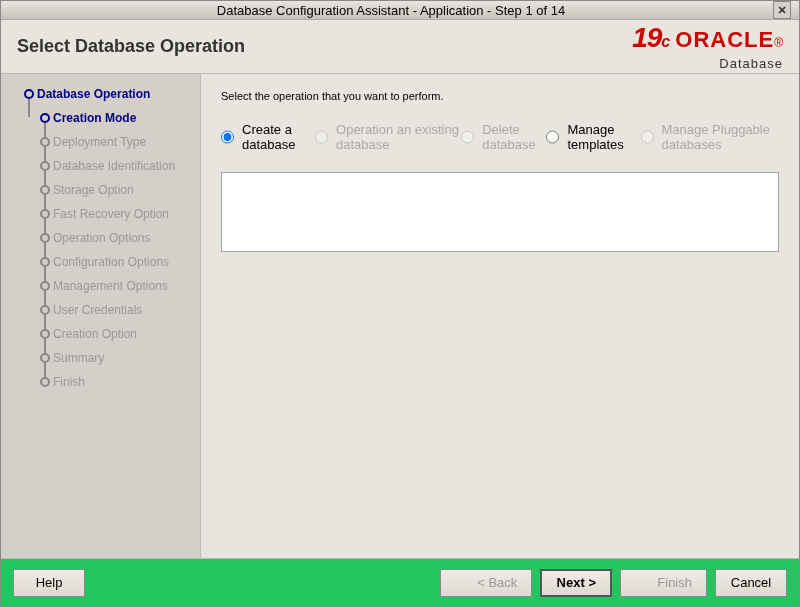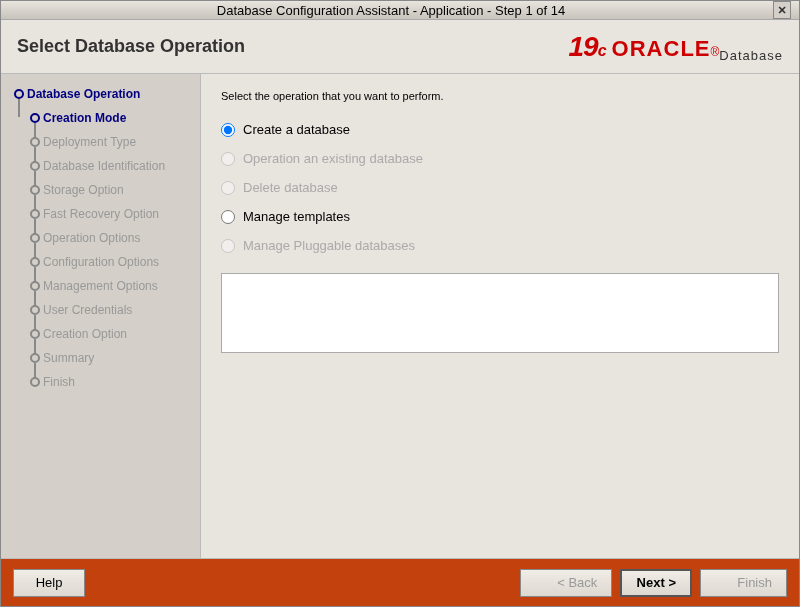--- a/index.html
+++ b/index.html
@@ -59,21 +59,21 @@
       flex-shrink: 0;
       height: 54px;
     }
     .header-title {
       font-size: 18px;
       font-weight: bold;
       color: #333;
     }
     .oracle-logo {
       display: flex;
-      flex-direction: row;
+      flex-direction: column;
       align-items: flex-end;
     }
     .oracle-logo-top {
       display: flex;
       align-items: baseline;
     }
     .oracle-19c {
       font-size: 28px;
       font-weight: bold;
       color: #cc0000;
@@ -99,21 +99,21 @@
     }
     .content-area {
       display: flex;
       flex: 1;
       overflow: hidden;
     }
     .sidebar {
       width: 200px;
       background: #d4cfc8;
       border-right: 1px solid #bbb;
-      padding: 8px 2px;
+      padding: 8px 12px;
       flex-shrink: 0;
       overflow-y: auto;
     }
     .sidebar-item {
       display: flex;
       align-items: flex-start;
       padding: 3px 8px;
       cursor: pointer;
       position: relative;
     }
@@ -168,22 +168,22 @@
       display: flex;
       flex-direction: column;
     }
     .instruction-text {
       font-size: 11px;
       color: #000;
       margin-bottom: 20px;
     }
     .radio-group {
       display: flex;
-      flex-direction: column;
-      gap: 14px;
+      flex-direction: row;
+      gap: 2px;
     }
     .radio-item {
       display: flex;
       align-items: center;
       gap: 8px;
       cursor: pointer;
     }
     .radio-item input[type="radio"] {
       width: 14px;
       height: 14px;
@@ -197,21 +197,21 @@
       color: #aaa;
     }
     .description-box {
       margin-top: auto;
       background: #fff;
       border: 1px solid #aaa;
       height: 80px;
       margin-top: 20px;
     }
     .footer {
-      background: #c2410c;
+      background: #22c55e;
       border-top: 1px solid #bbb;
       height: 48px;
       display: flex;
       align-items: center;
       justify-content: space-between;
       padding: 0 12px;
       flex-shrink: 0;
     }
     .footer-left {
       display: flex;
@@ -393,15 +393,16 @@
   </div>
 
   <div class="footer">
     <div class="footer-left">
       <button class="btn">Help</button>
     </div>
     <div class="footer-right">
       <button class="btn" disabled="">&lt; Back</button>
       <button class="btn primary">Next &gt;</button>
       <button class="btn" disabled="">Finish</button>
+      <button class="btn">Cancel</button>
     </div>
   </div>
 </div>
 
 </body></html>

